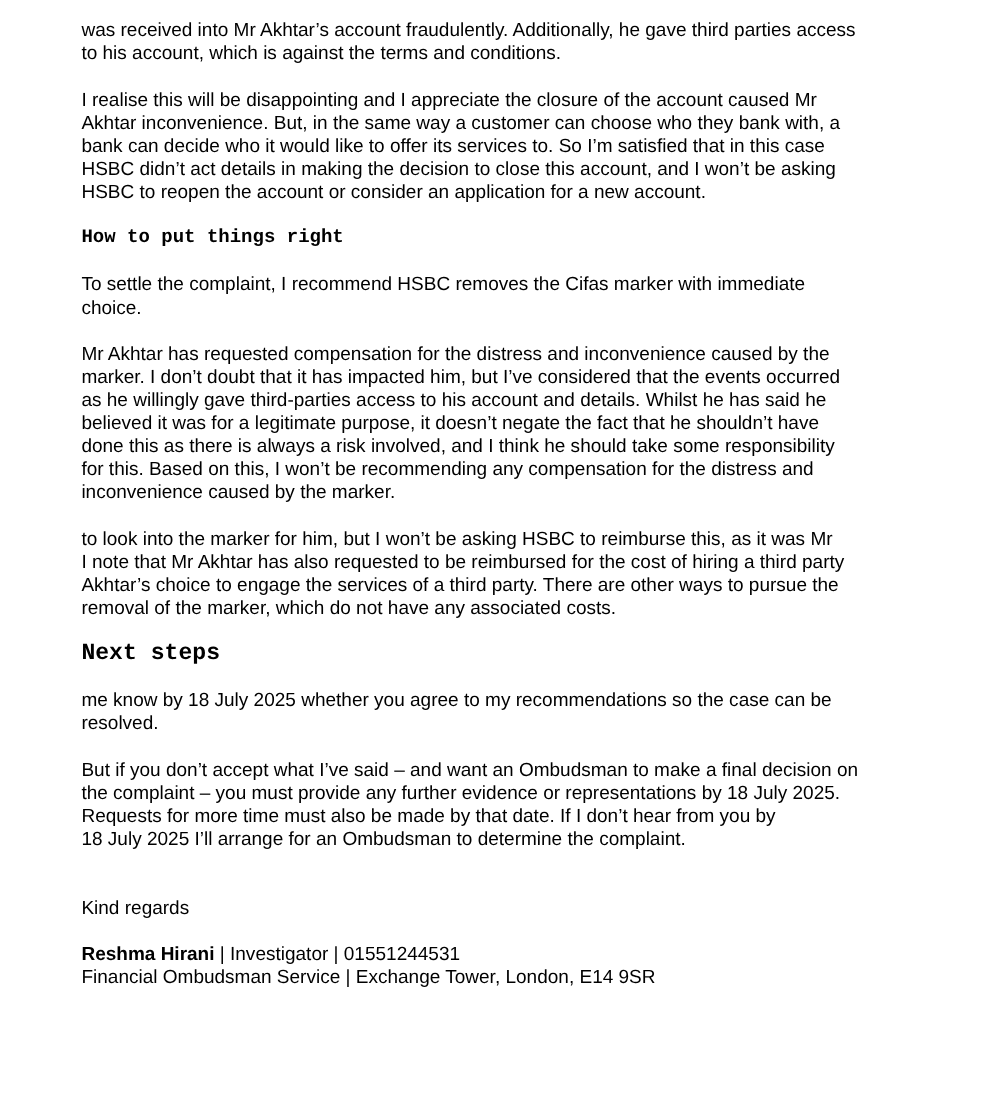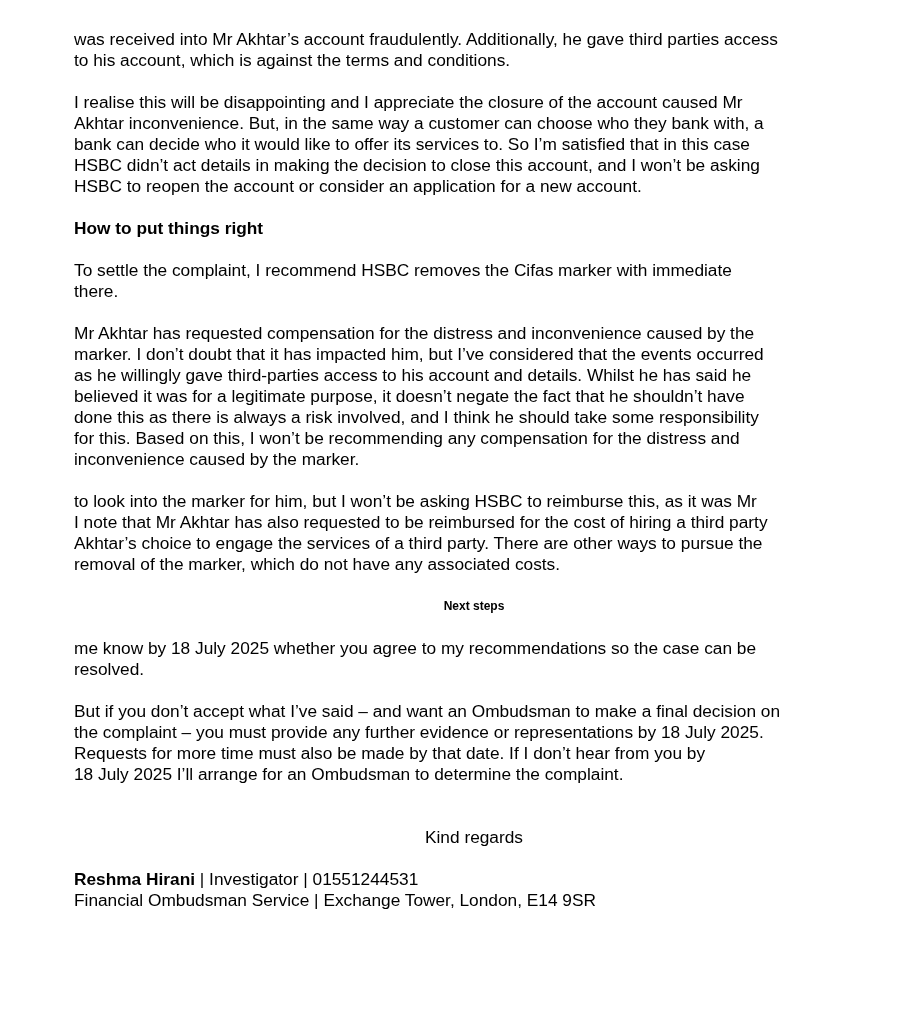--- a/index.html
+++ b/index.html
@@ -13,40 +13,40 @@
       overflow: hidden;
       position: relative;
       font-family: "Liberation Sans", sans-serif;
       color: #000000;
       font-size: 17.3px;
       line-height: 21px;
     }
     .page {
       position: absolute;
       left: 74px;
-      top: 29px;
+      top: 17px;
       width: 800px;
     }
     .para {
       margin: 0 0 21px 0;
     }
     .line {
       display: block;
       white-space: nowrap;
     }
     .heading {
       font-weight: bold;
       margin: 0 0 21px 0;
+      font-family: Liberation Mono, monospace;
     }
     .gap-extra {
       height: 21px;
     }
     .closing {
       margin: 0 0 21px 0;
-      text-align: center;
     }
     .sig-name {
       font-weight: bold;
     }
     .sig-line {
       display: block;
       white-space: nowrap;
     }
   </style>
 </head>
@@ -64,41 +64,41 @@
     <span class="line">Akhtar inconvenience. But, in the same way a customer can choose who they bank with, a</span>
     <span class="line">bank can decide who it would like to offer its services to. So I’m satisfied that in this case</span>
     <span class="line">HSBC didn’t act details in making the decision to close this account, and I won’t be asking</span>
     <span class="line">HSBC to reopen the account or consider an application for a new account.</span>
   </p>
 
   <h2 class="heading" style="font-size:17.3px;line-height:21px;">How to put things right</h2>
 
   <p class="para">
     <span class="line">To settle the complaint, I recommend HSBC removes the Cifas marker with immediate</span>
-    <span class="line">there.</span>
+    <span class="line">choice.</span>
   </p>
 
   <p class="para">
     <span class="line">Mr Akhtar has requested compensation for the distress and inconvenience caused by the</span>
     <span class="line">marker. I don’t doubt that it has impacted him, but I’ve considered that the events occurred</span>
     <span class="line">as he willingly gave third-parties access to his account and details. Whilst he has said he</span>
     <span class="line">believed it was for a legitimate purpose, it doesn’t negate the fact that he shouldn’t have</span>
     <span class="line">done this as there is always a risk involved, and I think he should take some responsibility</span>
     <span class="line">for this. Based on this, I won’t be recommending any compensation for the distress and</span>
     <span class="line">inconvenience caused by the marker.</span>
   </p>
 
   <p class="para">
     <span class="line">to look into the marker for him, but I won’t be asking HSBC to reimburse this, as it was Mr</span>
     <span class="line">I note that Mr Akhtar has also requested to be reimbursed for the cost of hiring a third party</span>
     <span class="line">Akhtar’s choice to engage the services of a third party. There are other ways to pursue the</span>
     <span class="line">removal of the marker, which do not have any associated costs.</span>
   </p>
 
-  <h2 class="heading" style="font-size:12px;line-height:21px;text-align:center;">Next steps</h2>
+  <h2 class="heading" style="font-size:21px;line-height:21px;">Next steps</h2>
 
   <p class="para">
     <span class="line">me know by 18 July 2025 whether you agree to my recommendations so the case can be</span>
     <span class="line">resolved.</span>
   </p>
 
   <p class="para">
     <span class="line">But if you don’t accept what I’ve said – and want an Ombudsman to make a final decision on</span>
     <span class="line">the complaint – you must provide any further evidence or representations by 18 July 2025.</span>
     <span class="line">Requests for more time must also be made by that date. If I don’t hear from you by</span>

